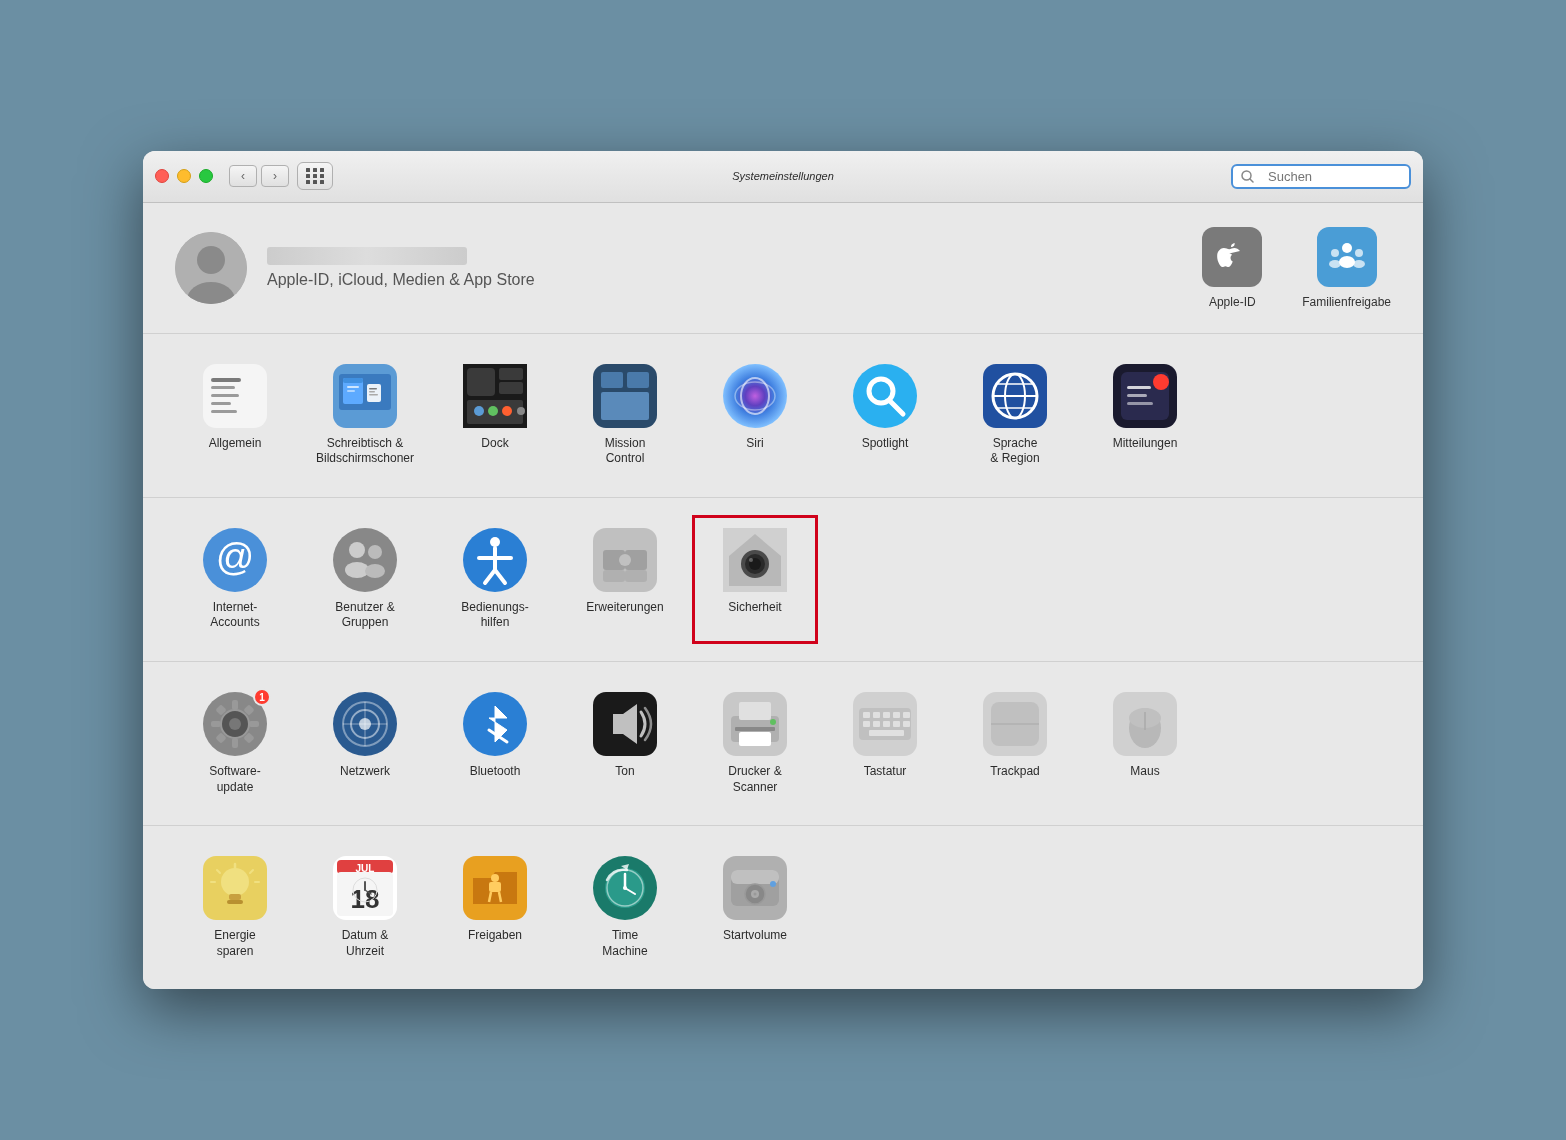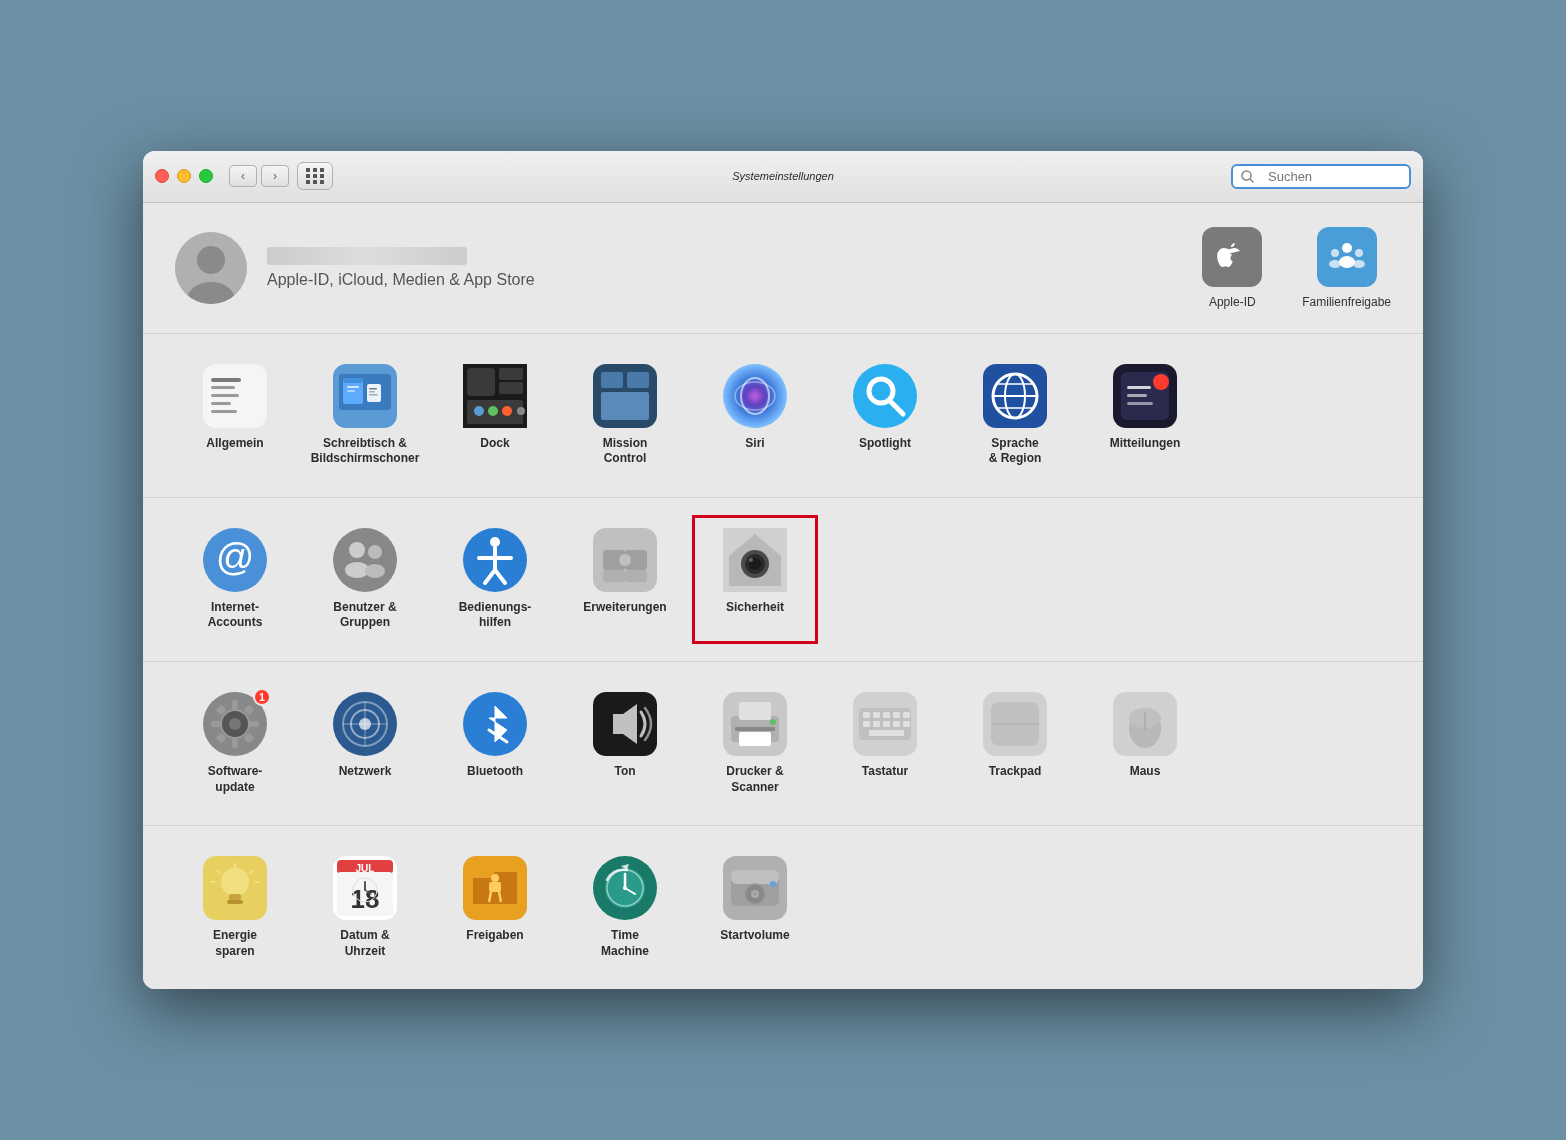--- a/index.html
+++ b/index.html
@@ -194,21 +194,20 @@
     }
     .icon-item.selected {
       outline: 3px solid #d0021b;
       border-radius: 0;
     }
     .icon-label {
       font-size: 12px;
       color: #2c2c2c;
       text-align: center;
       line-height: 1.3;
-      font-weight: bold;
     }
     
     .apple-id-bg {
       background: #7a7a7a;
       border-radius: 12px;
       width: 60px; height: 60px;
       display: flex; align-items: center; justify-content: center;
     }
     .family-bg {
       background: #4a9dd6;

